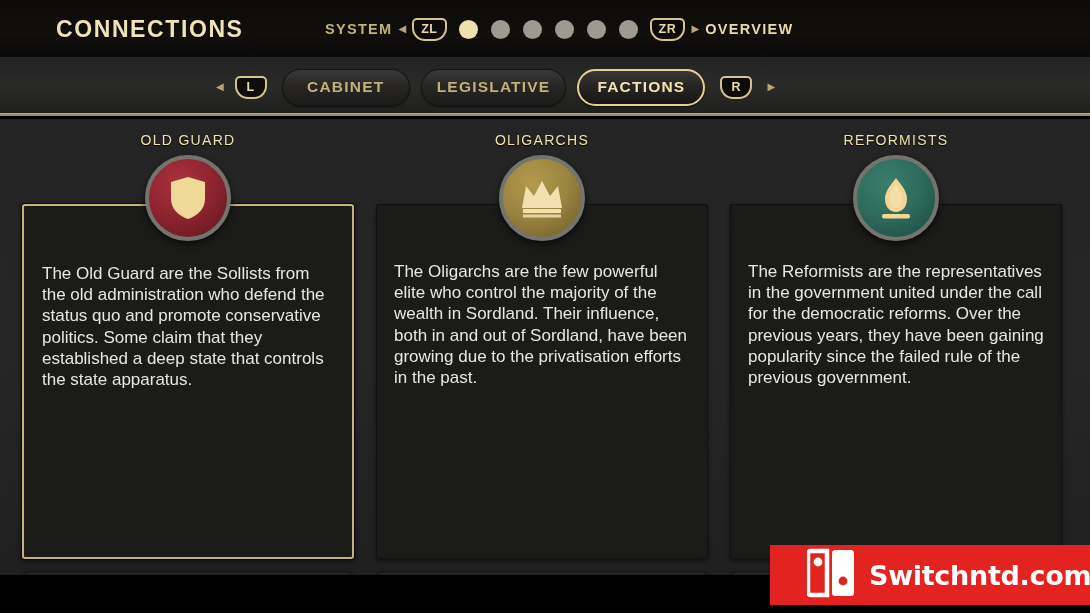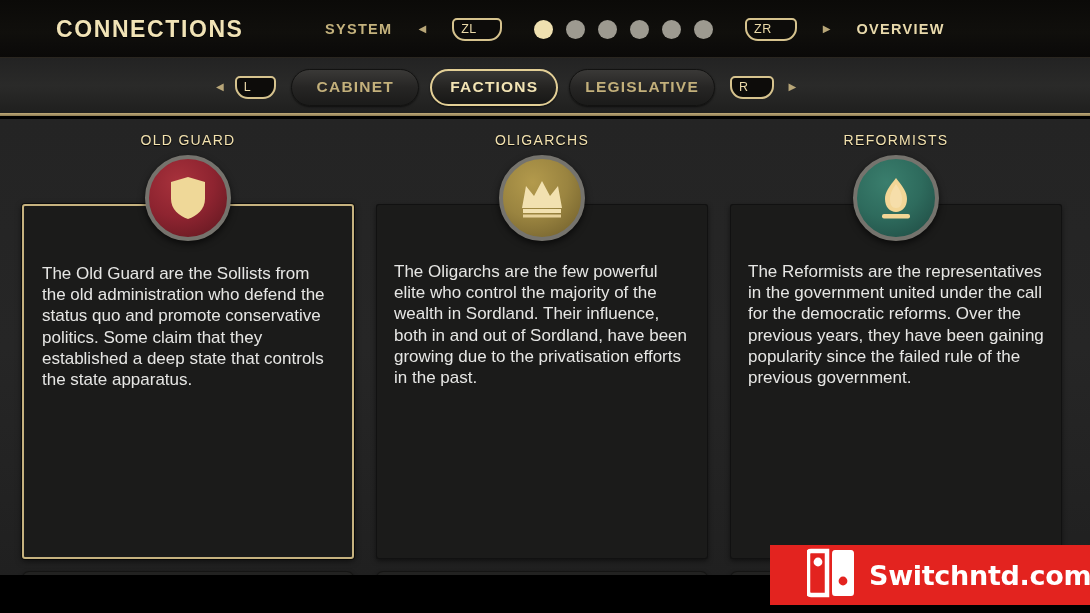--- a/index.html
+++ b/index.html
@@ -21,34 +21,34 @@
     background:#2a2620;
   }
   #app-title{
     margin-left:56px;
     font-size:23px; font-weight:bold; letter-spacing:1.6px;
     color:#f1e3b6;
     text-shadow:0 1px 0 #000;
   }
   #sysnav{
     position:absolute; left:325px; top:0; height:58px;
-    display:flex; align-items:center; gap:26px;
+    display:flex; align-items:center; gap:6px;
   }
   .nav-word{
     font-size:14.5px; font-weight:bold; letter-spacing:1.3px;
     color:#c4b27d;
   }
   .nav-word.bright{ color:#e8d9ab; }
   .tri{ color:#b8a678; font-size:10px; line-height:1; }
   .shoulder{
     border:2px solid #d6c38e;
     border-radius:5px 5px 13px 13px;
     color:#ead9a8;
-    font-size:12.5px; font-weight:normal; letter-spacing:.6px;
-    padding:2px 23px 3px 7px;
+    font-size:12.5px; font-weight:bold; letter-spacing:.6px;
+    padding:2px 7px 3px 7px;
     min-width:32px; text-align:center;
     background:#0d0c0a;
   }
   #dots{ display:flex; align-items:center; gap:13px; margin:0 6px; }
   .dot{ width:19px; height:19px; border-radius:50%; background:#9d9a90; }
   .dot.on{ background:#efe0b0; }
 
   
   #tabbar{
     position:absolute; left:0; top:58px; width:1090px; height:58px;
@@ -204,22 +204,22 @@
     <span class="nav-word bright">OVERVIEW</span>
   </div>
 </div>
 
 <div id="tabbar">
   <div id="tabs-wrap">
     <span class="tri">◀</span>
     <span class="shoulder sh-small">L</span>
 
     <div class="tab">CABINET</div>
+    <div class="tab">LEGISLATIVE</div>
     <div class="tab active">FACTIONS</div>
-    <div class="tab">LEGISLATIVE</div>
 
     <span class="shoulder sh-small" style="margin-left:4px">R</span>
     <span class="tri">▶</span>
   </div>
 </div>
 
 <div id="main">
 
   <div class="col" id="col0">
     <div class="faction-name">OLD GUARD</div>

